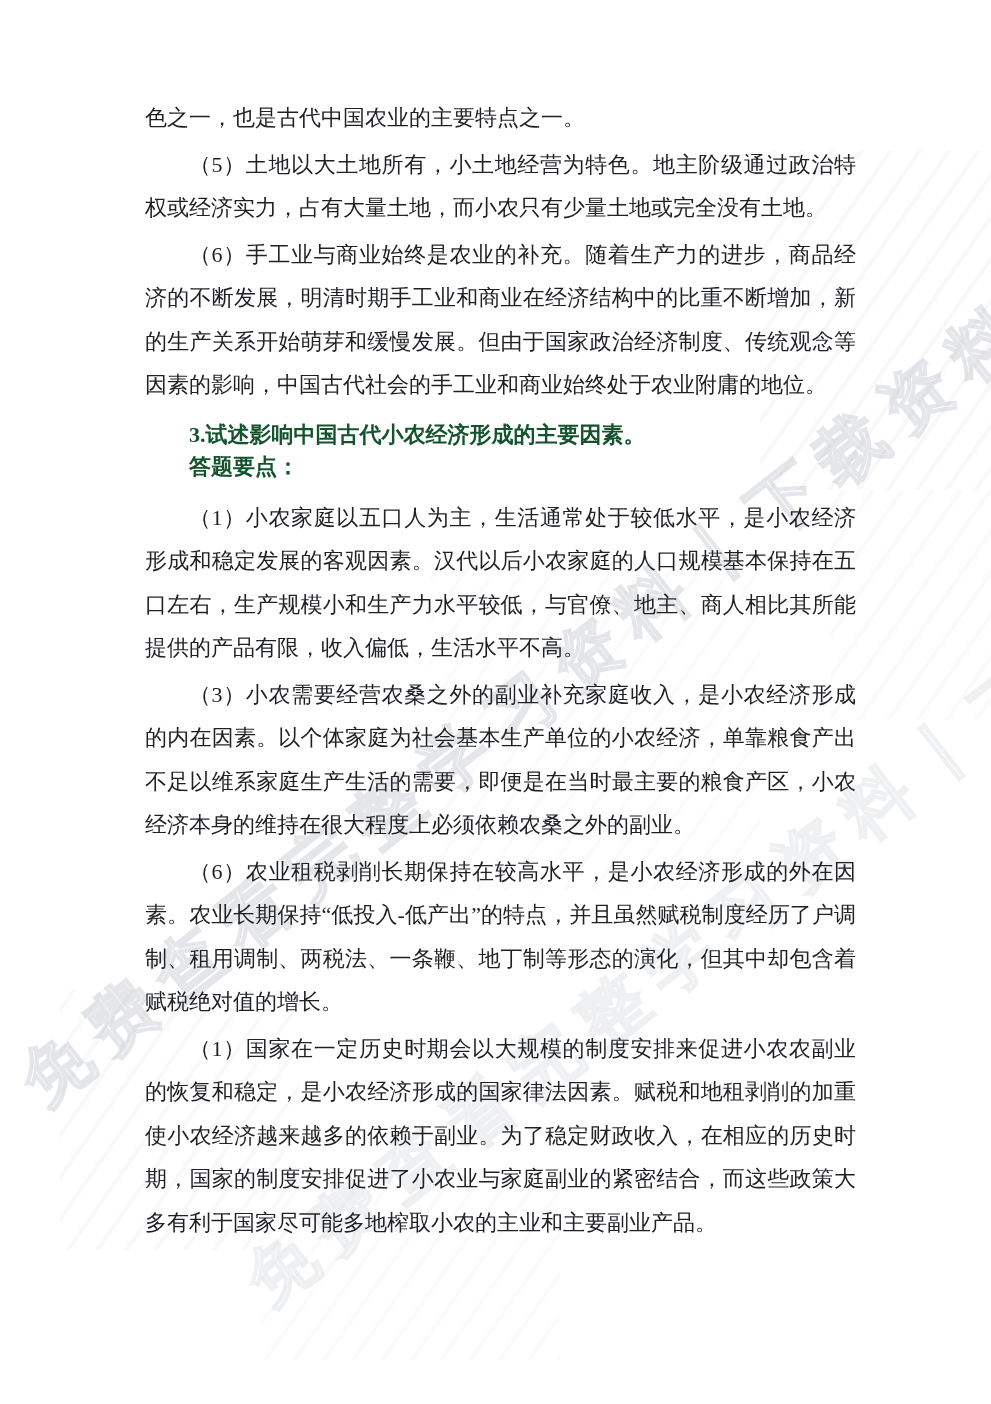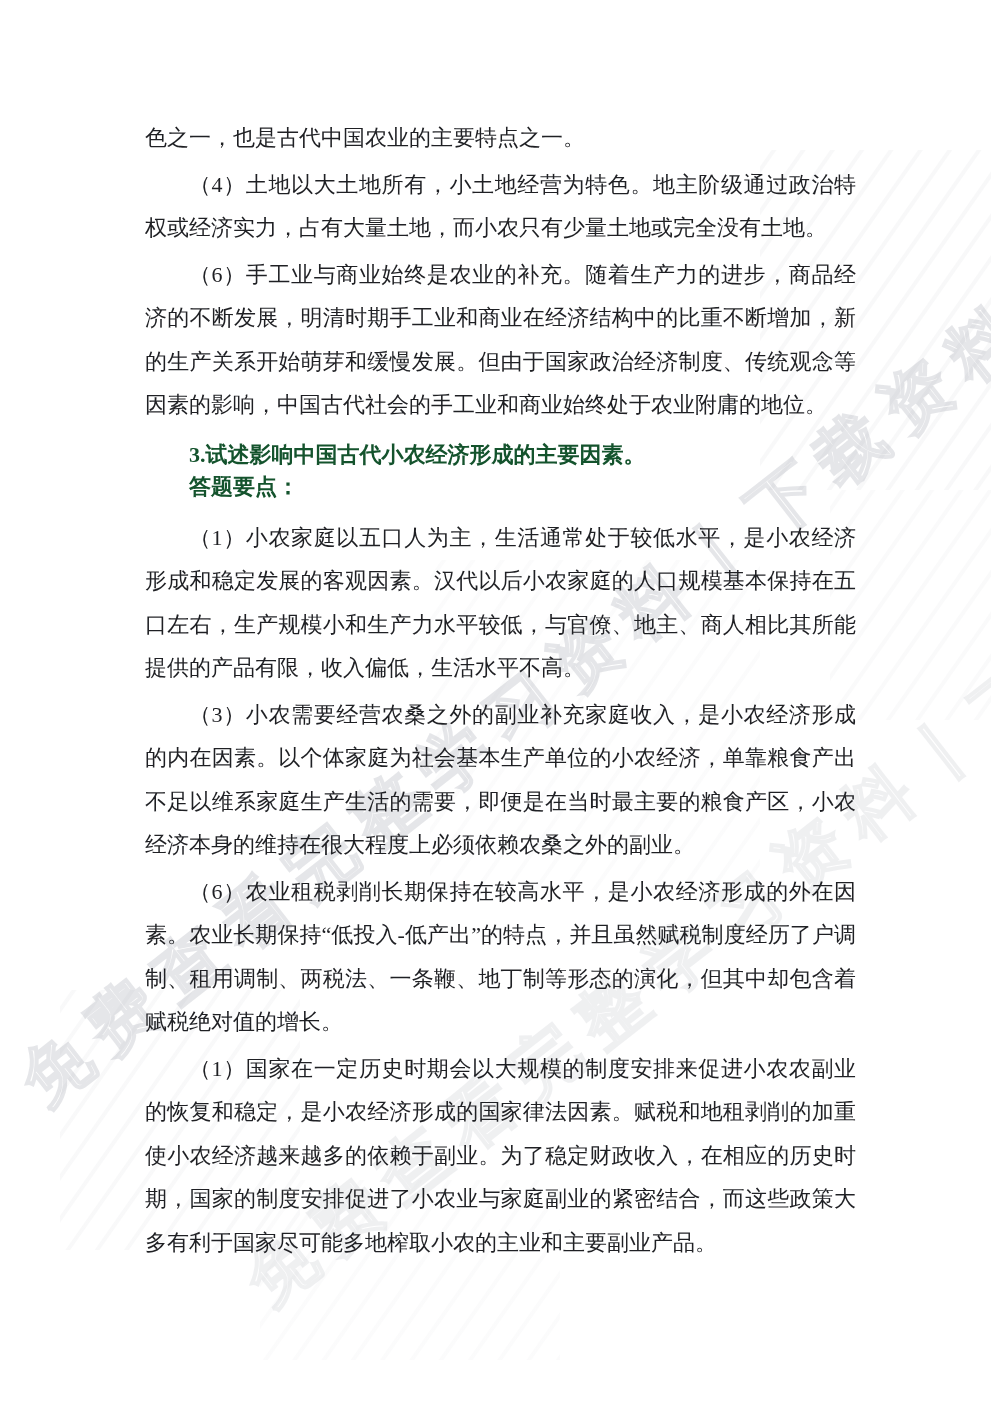--- a/index.html
+++ b/index.html
@@ -53,21 +53,21 @@
   .streak.s1 { left: 760px; top: 150px;  width: 231px; height: 340px; }
   .streak.s2 { left: 830px; top: 490px;  width: 161px; height: 230px; opacity: 0.4; }
   .streak.s3 { left: 430px; top: 560px;  width: 330px; height: 330px; opacity: 0.3; }
   .streak.s4 { left: 60px;  top: 990px;  width: 240px; height: 260px; opacity: 0.5; }
   .streak.s5 { left: 260px; top: 1180px; width: 300px; height: 180px; opacity: 0.3; }
 
   
   .content {
     position: absolute;
     left: 145px;
-    top: 116px;
+    top: 96px;
     width: 711px;
     z-index: 2;
     font-size: 22px;
     line-height: 43.5px;
     color: #1f2024;
     text-align: justify;
   }
   .content p { margin: 0 0 3px 0; }
   .para { text-indent: 2em; }
   .cont-line { text-indent: 0; }
@@ -92,21 +92,21 @@
     <div class="streak s2"></div>
     <div class="streak s3"></div>
     <div class="streak s4"></div>
     <div class="streak s5"></div>
   </div>
 
   <div class="content">
 
     <p class="cont-line">色之一，也是古代中国农业的主要特点之一。</p>
 
-    <p class="para">（4）土地以大土地所有，小土地经营为特色。地主阶级通过政治特权或经济实力，占有大量土地，而小农只有少量土地或完全没有土地。</p>
+    <p class="para">（5）土地以大土地所有，小土地经营为特色。地主阶级通过政治特权或经济实力，占有大量土地，而小农只有少量土地或完全没有土地。</p>
 
     <p class="para">（6）手工业与商业始终是农业的补充。随着生产力的进步，商品经济的不断发展，明清时期手工业和商业在经济结构中的比重不断增加，新的生产关系开始萌芽和缓慢发展。但由于国家政治经济制度、传统观念等因素的影响，中国古代社会的手工业和商业始终处于农业附庸的地位。</p>
 
     <div class="heading-block">
       <div>3.试述影响中国古代小农经济形成的主要因素。</div>
       <div>答题要点：</div>
     </div>
 
     <p class="para">（1）小农家庭以五口人为主，生活通常处于较低水平，是小农经济形成和稳定发展的客观因素。汉代以后小农家庭的人口规模基本保持在五口左右，生产规模小和生产力水平较低，与官僚、地主、商人相比其所能提供的产品有限，收入偏低，生活水平不高。</p>
 

